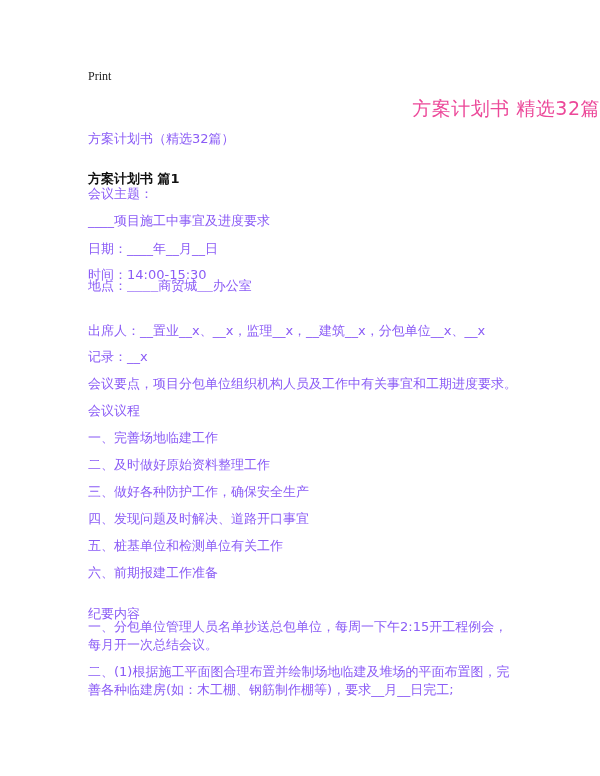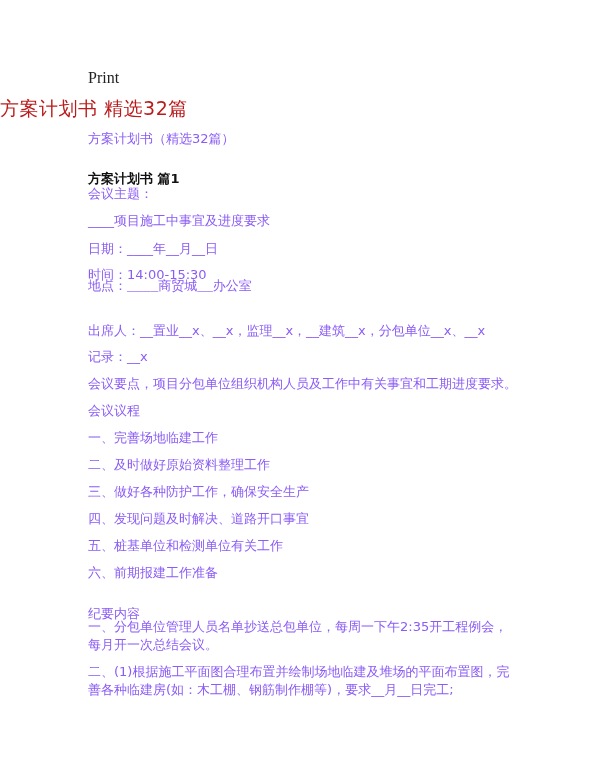--- a/index.html
+++ b/index.html
@@ -19,33 +19,33 @@
       position: absolute;
       left: 88px;
       top: 0;
       width: 424px;
     }
     .print-label {
       position: absolute;
       top: 69px;
       left: 0;
       font-family: "Liberation Serif", "DejaVu Serif", serif;
-      font-size: 16px;
+      font-size: 12px;
       color: #222;
       cursor: pointer;
     }
     .doc-title {
       position: absolute;
       top: 96px;
       left: -88px;
       width: 600px;
-      text-align: left;
+      text-align: right;
       font-size: 19px;
       font-weight: normal;
-      color: #b91c1c;
+      color: #ec4899;
       margin: 0;
       letter-spacing: 0.5px;
     }
     .line {
       position: absolute;
       left: 0;
       font-size: 13px;
       line-height: 18px;
       white-space: nowrap;
       color: #8b5cf6;
@@ -92,17 +92,17 @@
 
   <div class="line" style="top:429px;">一、完善场地临建工作</div>
   <div class="line" style="top:456px;">二、及时做好原始资料整理工作</div>
   <div class="line" style="top:483px;">三、做好各种防护工作，确保安全生产</div>
   <div class="line" style="top:510px;">四、发现问题及时解决、道路开口事宜</div>
   <div class="line" style="top:537px;">五、桩基单位和检测单位有关工作</div>
   <div class="line" style="top:564px;">六、前期报建工作准备</div>
 
   <div class="line" style="top:591px;margin-top:14px;">纪要内容</div>
 
-  <div class="line wrap" style="top:618px;">一、分包单位管理人员名单抄送总包单位，每周一下午2:35开工程例会，每月开一次总结会议。</div>
+  <div class="line wrap" style="top:618px;">一、分包单位管理人员名单抄送总包单位，每周一下午2:15开工程例会，每月开一次总结会议。</div>
 
   <div class="line wrap" style="top:663px;">二、(1)根据施工平面图合理布置并绘制场地临建及堆场的平面布置图，完善各种临建房(如：木工棚、钢筋制作棚等)，要求__月__日完工;</div>
 
 </div>
 
 </body></html>

